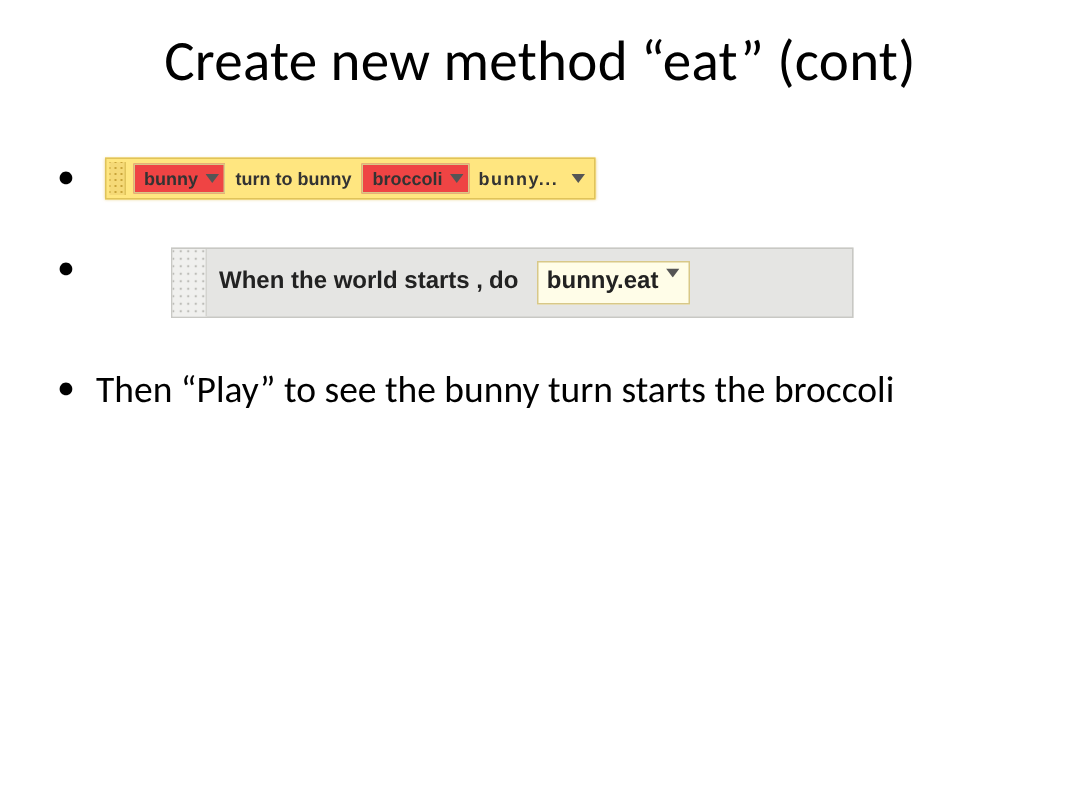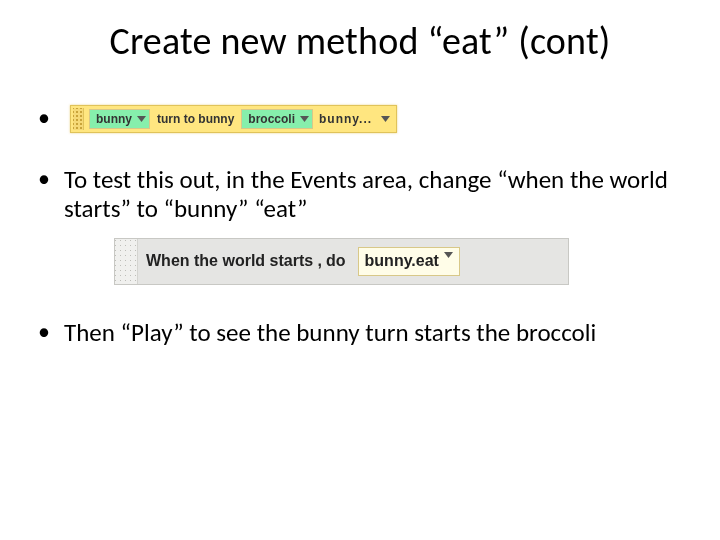--- a/index.html
+++ b/index.html
@@ -69,21 +69,21 @@
     align-self: stretch;
     margin-right: 3px;
     background:
       radial-gradient(circle, #c9a43a 0.8px, transparent 1px) 2px 2px / 4px 4px,
       #f5d977;
     border-right: 1px solid #e0c35a;
   }
   .tile {
     display: inline-flex;
     align-items: center;
-    background: #86efac;
+    background: #ef4444;
     border: 1px solid #d8c888;
     padding: 3px 6px;
     margin: 1px 2px;
   }
   .tile.dropdown { padding-right: 3px; }
   .tile-label { }
   .action-text {
     display: inline-flex;
     align-items: center;
     padding: 3px 4px;
@@ -174,21 +174,20 @@
           <span class="dd-arrow" style="align-self:center;margin-right:2px">
             <svg width="9" height="6" viewBox="0 0 9 6">
                 <polygon points="0,0 9,0 4.5,6" fill="#555"></polygon>
               </svg>
           </span>
         </span>
       </span>
     </li>
 
     <li>
-      <span>To test this out, in the Events area, change “when the world starts” to “bunny” “eat”</span>
       <div class="event-block">
         <div class="event-outer">
           <div class="event-left-dots"></div>
           <div class="event-body">
             <span class="event-text">When the world starts ,</span>
             <span class="event-do">do</span>
             <span class="event-tile">
               <span>bunny.eat</span>
               <span class="dd-arrow">
                 <svg width="9" height="6" viewBox="0 0 9 6">

